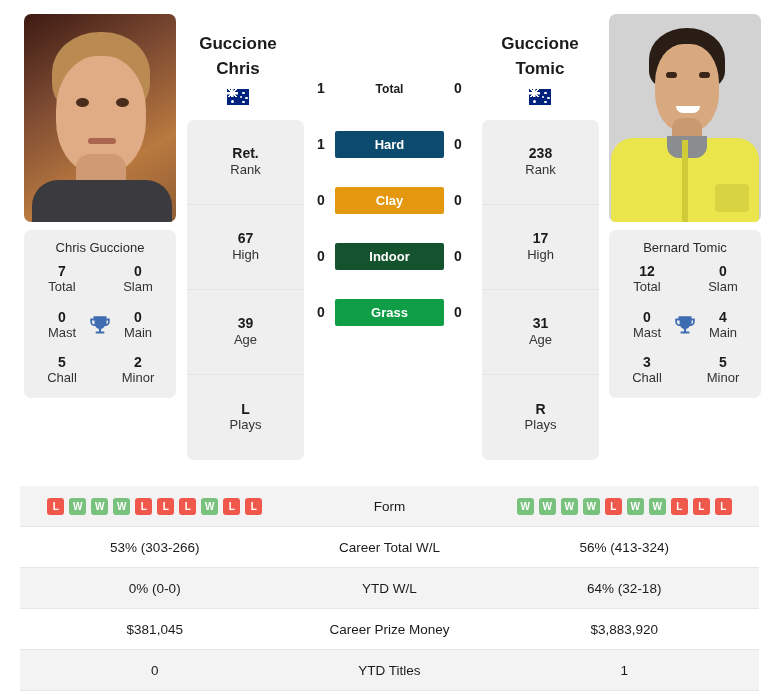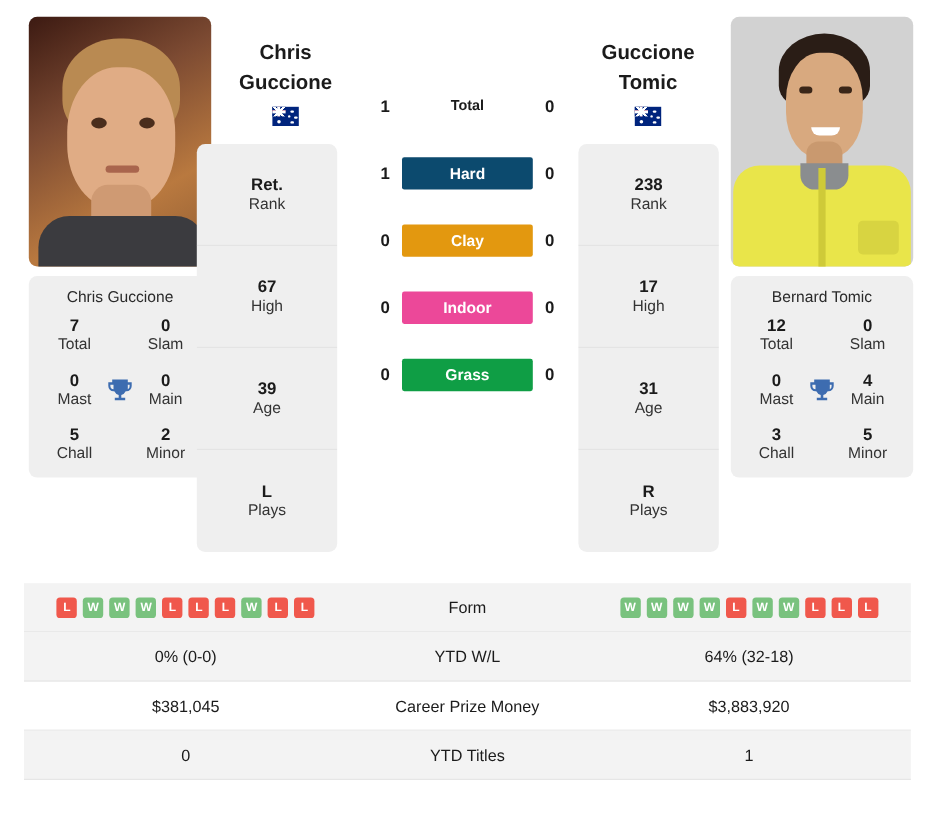--- a/index.html
+++ b/index.html
@@ -88,21 +88,21 @@
 
   
   .info-card {
     position: absolute;
     top: 120px;
     width: 117px;
     background: #efefef;
     border-radius: 7px;
     overflow: hidden;
   }
-  .info-card.left  { left: 164px; }
+  .info-card.left  { left: 187px; }
   .info-card.right { left: 482px; }
   .info-row {
     height: 85px;
     display: flex;
     flex-direction: column;
     align-items: center;
     justify-content: center;
     border-bottom: 1px solid #e4e4e4;
   }
   .info-row:last-child { border-bottom: none; }
@@ -317,22 +317,22 @@
           <div class="k">Minor</div>
         </div>
         <svg class="trophy-icon" viewBox="0 0 24 24">
           <path fill="#3d6cb0" d="M6 3h12v2h3v3a4 4 0 0 1-4 4h-.6A5.1 5.1 0 0 1 13 14.8V17h3v2H8v-2h3v-2.2A5.1 5.1 0 0 1 7.6 12H7a4 4 0 0 1-4-4V5h3V3zm0 4H4.6v1A2.4 2.4 0 0 0 7 10.4V7zm12 0v3.4A2.4 2.4 0 0 0 19.4 8V7H18z"></path>
         </svg>
       </div>
     </div>
   </div>
 
   <div class="pname-head left">
+    <div>Guccione</div>
     <div>Chris</div>
-    <div>Guccione</div>
     <span class="flag">
       <span class="uj"></span>
       <span class="st s1"></span><span class="st s2"></span><span class="st s3"></span>
       <span class="st s4"></span><span class="st s5"></span>
     </span>
   </div>
 
   <div class="pname-head right">
     <div>Guccione</div>
     <div>Tomic</div>
@@ -403,21 +403,21 @@
       <div class="surf-num">0</div>
       <div class="surf-mid">
         <span class="surf-badge" style="background:#e3980f">Clay</span>
       </div>
       <div class="surf-num">0</div>
     </div>
 
     <div class="surf-row">
       <div class="surf-num">0</div>
       <div class="surf-mid">
-        <span class="surf-badge" style="background:#ec4899">Indoor</span>
+        <span class="surf-badge" style="background:#14532d">Indoor</span>
       </div>
       <div class="surf-num">0</div>
     </div>
 
     <div class="surf-row">
       <div class="surf-num">0</div>
       <div class="surf-mid">
         <span class="surf-badge" style="background:#0f9e45">Grass</span>
       </div>
       <div class="surf-num">0</div>
@@ -453,20 +453,25 @@
           <div class="fbadge L">L</div>
           <div class="fbadge W">W</div>
           <div class="fbadge W">W</div>
           <div class="fbadge L">L</div>
           <div class="fbadge L">L</div>
           <div class="fbadge L">L</div>
         </div>
     </div>
   </div>
 
+  <div class="trow">
+    <div class="tleft">53% (303-266)</div>
+    <div class="tmid">Career Total W/L</div>
+    <div class="tright">56% (413-324)</div>
+  </div>
 
   <div class="trow odd">
     <div class="tleft">0% (0-0)</div>
     <div class="tmid">YTD W/L</div>
     <div class="tright">64% (32-18)</div>
   </div>
 
   <div class="trow">
     <div class="tleft">$381,045</div>
     <div class="tmid">Career Prize Money</div>

